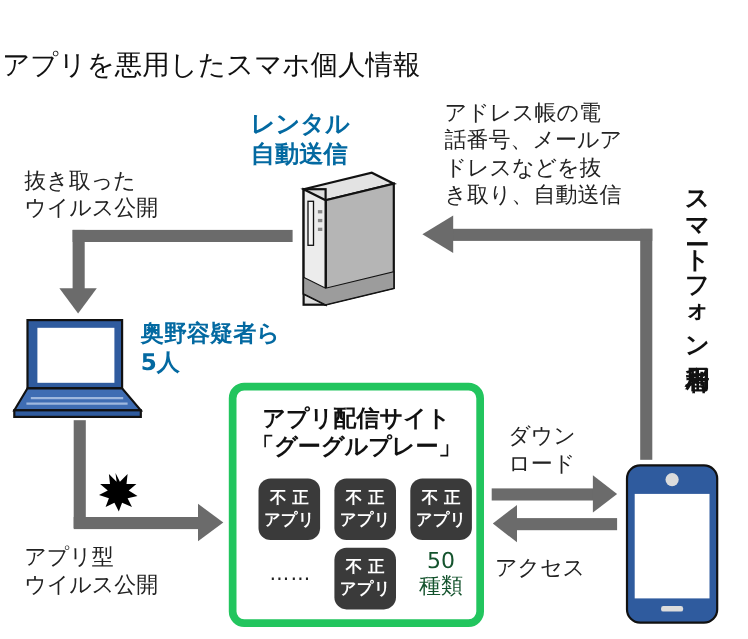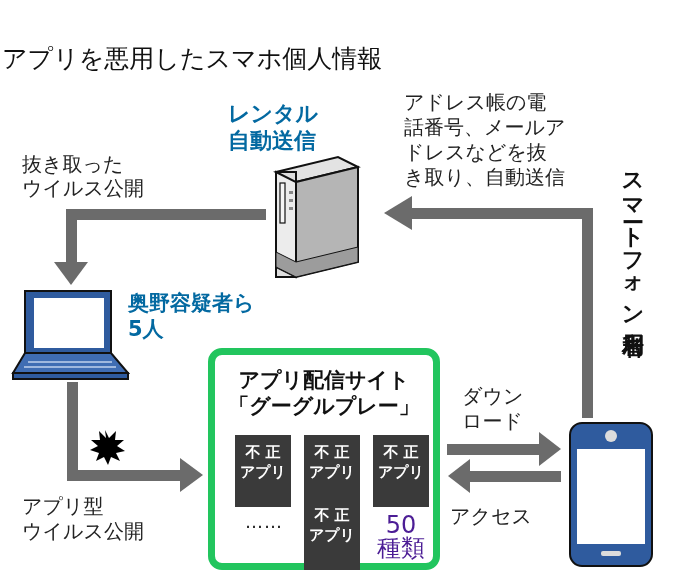--- a/index.html
+++ b/index.html
@@ -6,23 +6,23 @@
   body { width: 680px; height: 581px; position: relative; overflow: hidden;
          font-family: "DejaVu Sans", "Liberation Sans", sans-serif; color: #1a1a1a; }
   .abs { position: absolute; }
   .title { left: 2px; top: 2px; font-size: 25px; line-height: 31px; color: #111; white-space: nowrap; margin-top: 41px; }
   .lbl { font-size: 20px; line-height: 24px; color: #222; white-space: nowrap; }
   .bold { font-weight: bold; color: #0369a1; }
   svg.diagram { position: absolute; left: 0; top: 0; }
   .vertical { writing-mode: vertical-rl; text-orientation: upright; font-size: 22px; font-weight: bold; letter-spacing: 1px; color: #111; }
   .store { left: 208px; top: 348px; width: 232px; height: 222px; border: 7px solid #22c55e; border-radius: 14px; background: #fff; box-sizing: border-box; }
   .store-title { left: 0; top: 12px; width: 100%; text-align: center; font-size: 21px; line-height: 26px; font-weight: bold; color: #111; }
-  .badapp { width: 56px; height: 72px; background: #3a3a3a; color: #fff; font-weight: bold; font-size: 15px; line-height: 20px; text-align: center; box-sizing: border-box; padding-top: 7px; }
+  .badapp { width: 56px; height: 56px; background: #3a3a3a; color: #fff; font-weight: bold; font-size: 15px; line-height: 20px; text-align: center; box-sizing: border-box; padding-top: 7px; border-radius: 11px; }
   .dots { font-size: 18px; color: #222; letter-spacing: 1px; }
-  .count { font-size: 24px; line-height: 23px; text-align: center; color: #4c1d95; margin-top: 16px; }
+  .count { font-size: 20px; line-height: 23px; text-align: center; color: #14532d; }
 </style>
 </head>
 <body>
 
 <div class="abs title">
   <div>アプリを悪用したスマホ個人情報</div>
 </div>
 
 <svg class="diagram" width="680" height="581" viewBox="0 0 680 581">
 

